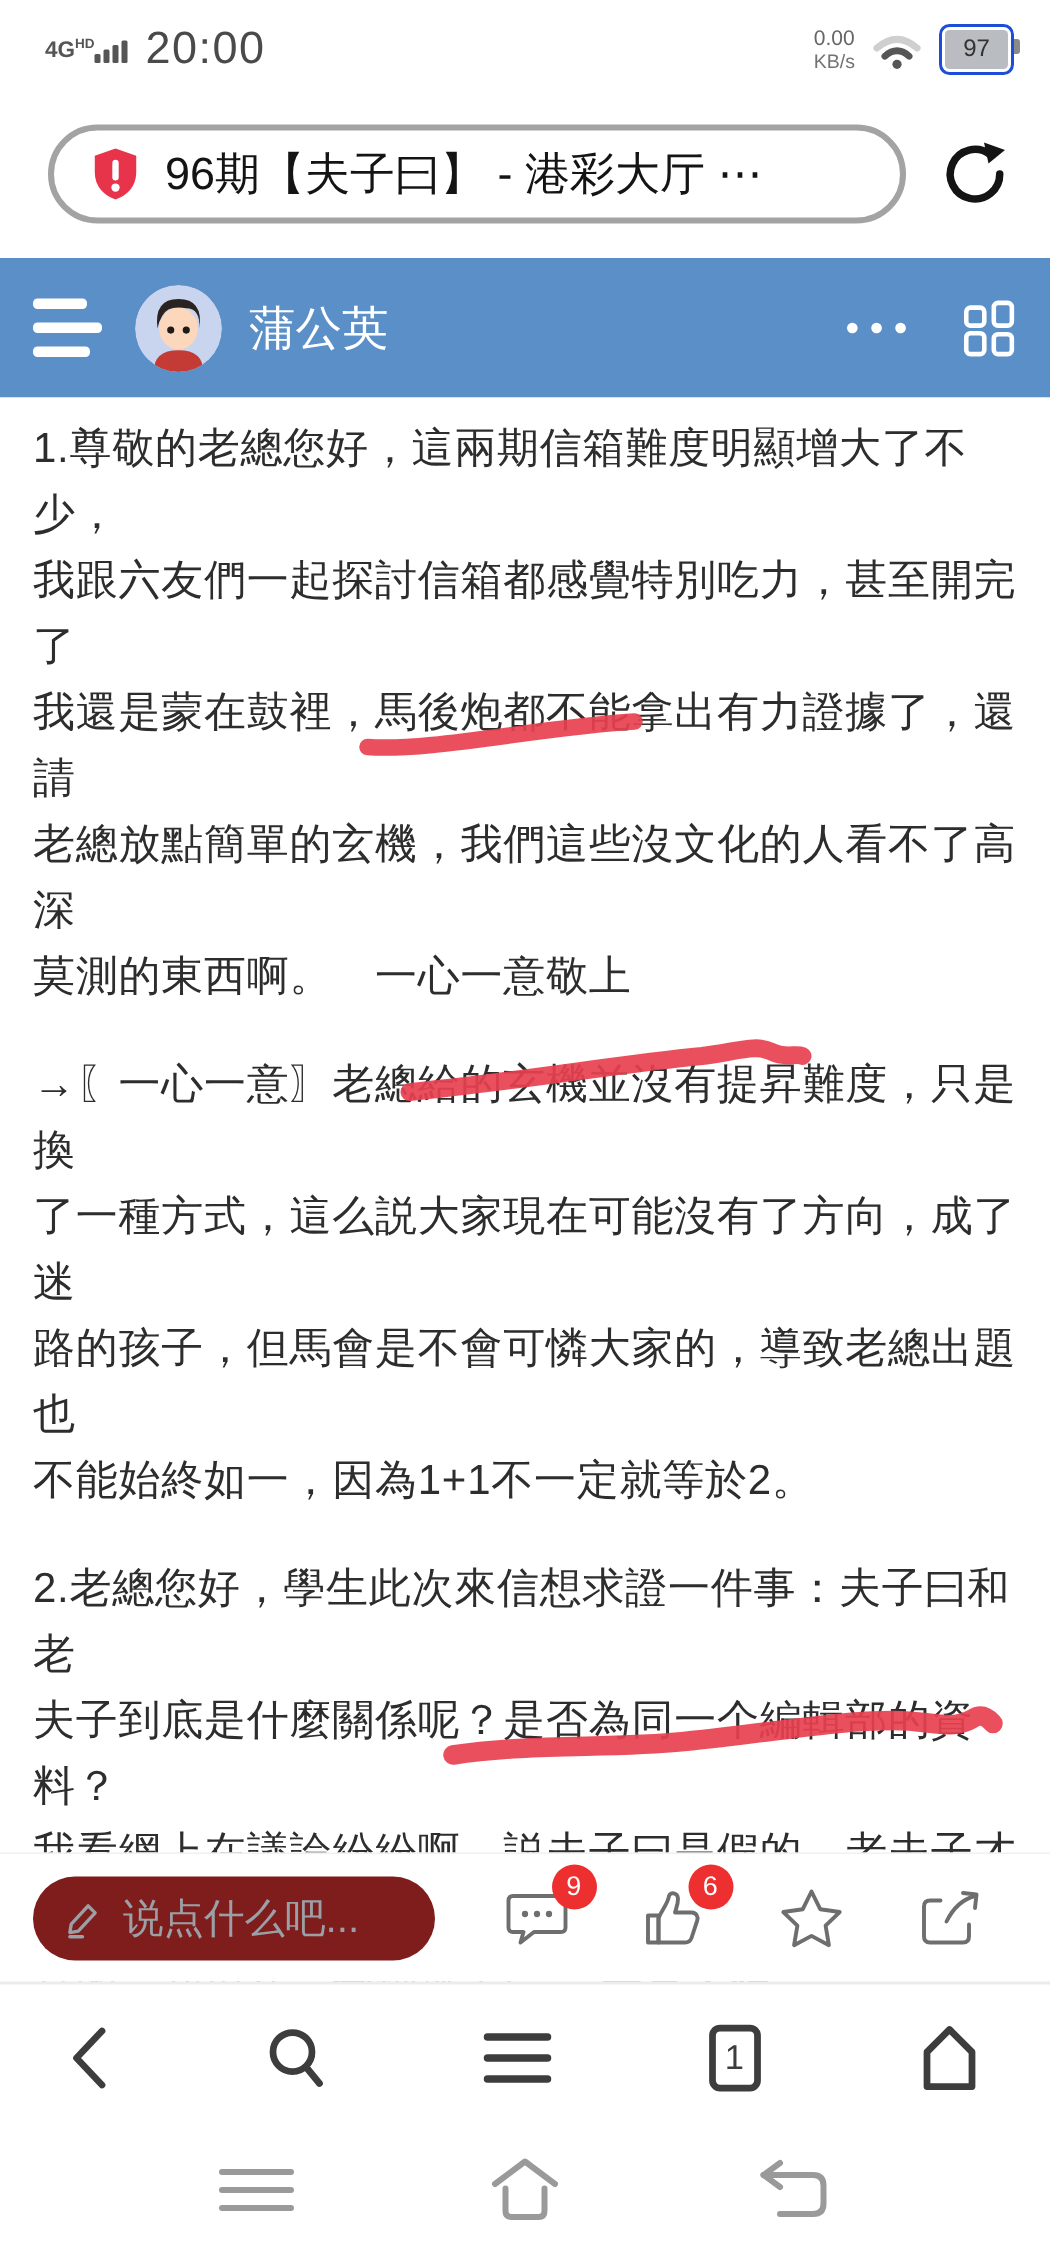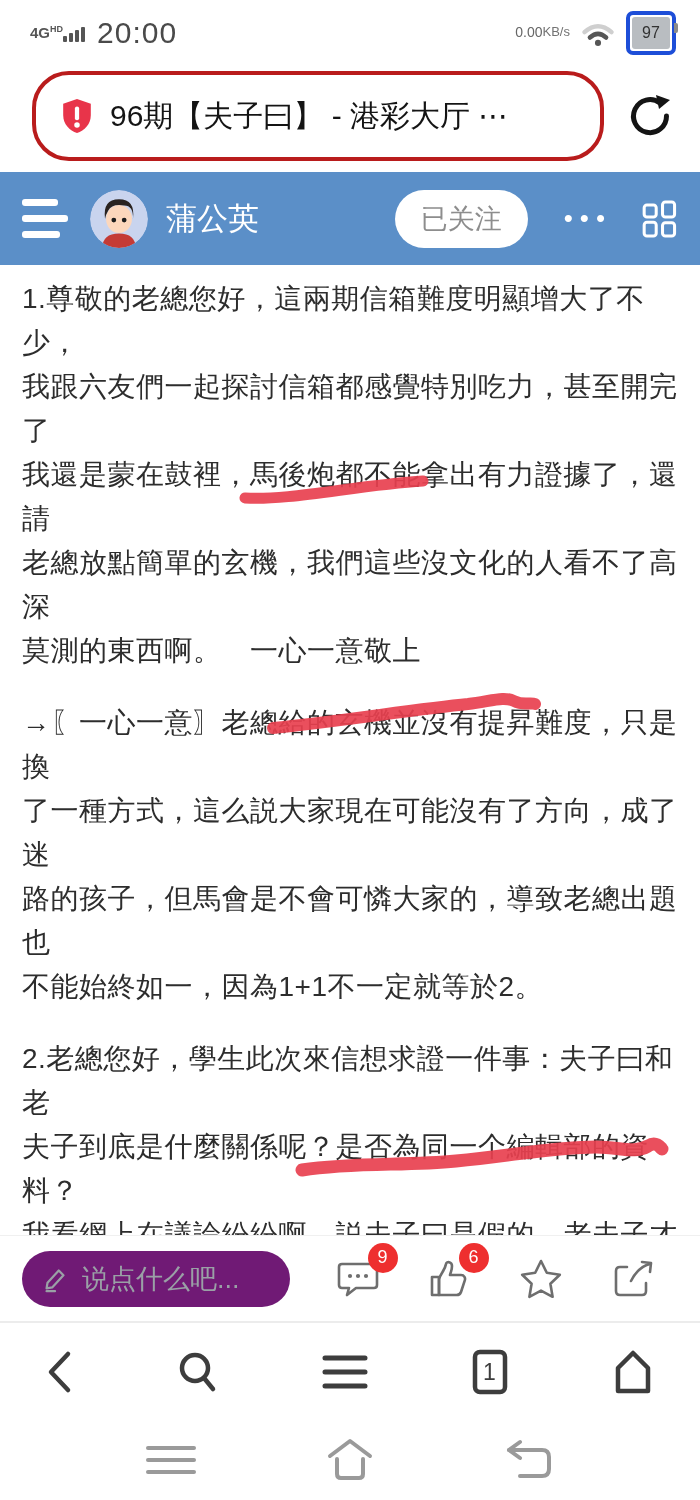--- a/index.html
+++ b/index.html
@@ -16,32 +16,32 @@
     padding:6px 24px 0 30px;
   }
   .sb-left { display:flex; align-items:center; gap:12px; }
   .net-cluster { display:flex; flex-direction:row; align-items:flex-start; line-height:1; }
   .net-label { font-size:15px; font-weight:bold; color:#555; letter-spacing:0; }
   .net-label sup { font-size:9px; font-weight:bold; }
   .sig-bars { display:flex; align-items:flex-end; gap:2px; margin-top:2px; }
   .sig-bars span { width:4px; background:#555; border-radius:1px; display:block; }
   .time { font-size:30px; color:#4a4a4a; letter-spacing:1px; }
   .sb-right { display:flex; align-items:center; gap:10px; }
-  .speed { display:flex; flex-direction:row; align-items:flex-start; line-height:1.1; }
+  .speed { display:flex; flex-direction:column; align-items:flex-start; line-height:1.1; }
   .speed b { font-size:14px; color:#666; font-weight:normal; }
   .speed i { font-size:13px; color:#737373; font-style:normal; }
-  .battery { position:relative; width:50px; height:44px; border:4px solid #1d4ed8; border-radius:7px;
+  .battery { position:relative; width:50px; height:34px; border:2px solid #1d4ed8; border-radius:7px;
     background:#fff; padding:2px; }
   .battery-fill { width:100%; height:100%; background:#b9bdc1; border-radius:3px;
     display:flex; align-items:center; justify-content:center; font-size:16px; color:#333; }
   .battery-nub { position:absolute; right:-6px; top:8px; width:4px; height:10px; background:#8a8a8a; border-radius:0 2px 2px 0; }
   
   .url-row { position:absolute; top:60px; left:0; width:700px; height:112px;
     display:flex; align-items:center; padding:0 20px 0 32px; gap:14px; }
-  .url-pill { flex:1; height:90px; border:4px solid #b91c1c; border-radius:37px;
+  .url-pill { flex:1; height:66px; border:4px solid #a3a3a3; border-radius:37px;
     display:flex; align-items:center; gap:16px; padding:0 24px; min-width:0; }
   .url-title { font-size:30px; color:#141414; white-space:nowrap; overflow:hidden; flex:1; }
   .icon-btn { border:none; background:none; cursor:pointer; display:flex; align-items:center; justify-content:center; }
   
   .app-header { position:absolute; top:172px; left:0; width:700px; height:93px;
     background:#5b8fc8; display:flex; align-items:center; padding:0 22px; gap:16px; }
   .hamburger { display:flex; flex-direction:column; gap:9px; width:46px; }
   .hamburger span { height:7px; background:#fff; border-radius:3px; display:block; }
   .hamburger span:nth-child(1){ width:36px; }
   .hamburger span:nth-child(2){ width:46px; }
@@ -53,21 +53,21 @@
     padding:11px 26px; border-radius:34px; cursor:pointer; }
   .more-dots { color:#fff; font-size:26px; letter-spacing:7px; margin:0 14px 0 20px; cursor:pointer; }
   
   .content { position:absolute; top:265px; left:0; width:700px; height:970px;
     padding:12px 22px 0; font-size:28px; line-height:44px; color:#2d2d2d; background:#fff; }
   .content p { margin:0 0 28px; white-space:pre-line; letter-spacing:0.5px; }
   .stroke { position:absolute; pointer-events:none; }
   
   .comment-bar { position:absolute; top:1235px; left:0; width:700px; height:86px;
     display:flex; align-items:center; padding:0 22px; gap:0; border-top:1px solid #f0f0f0; background:#fff; }
-  .comment-input { width:268px; height:56px; background:#701a75; border-radius:28px;
+  .comment-input { width:268px; height:56px; background:#7f1d1d; border-radius:28px;
     display:flex; align-items:center; gap:12px; padding:0 18px; cursor:text; }
   .comment-placeholder { font-size:27px; color:#9aa0a6; white-space:nowrap; }
   .cb-actions { flex:1; display:flex; align-items:center; justify-content:space-around; padding-left:22px; }
   .badge-wrap { position:relative; }
   .badge { position:absolute; top:-14px; right:-18px; min-width:30px; height:30px; border-radius:15px;
     background:#ee2f2f; color:#fff; font-size:18px; display:flex; align-items:center; justify-content:center; padding:0 6px; }
   
   .browser-nav { position:absolute; top:1321px; left:0; width:700px; height:99px;
     border-top:2px solid #ececec; background:#fff;
     display:flex; align-items:center; justify-content:space-between; padding:0 44px; }
@@ -153,21 +153,20 @@
           <ellipse cx="28" cy="28" rx="12.5" ry="13.5" fill="#fcd7bc"></ellipse>
           <path d="M14.5 28 Q12 9 28 9 Q44 9 41.5 28 Q42 15 33 15 Q21 13 17.5 20 Q15.3 23.5 14.5 28 Z" fill="#2a2320"></path>
           <circle cx="23" cy="29" r="2.3" fill="#1c1c1c"></circle>
           <circle cx="33" cy="29" r="2.3" fill="#1c1c1c"></circle>
           <path d="M12 56 Q12 42 28 42 Q44 42 44 56 Z" fill="#c43b36"></path>
         </g>
       </svg>
     </div>
     <span class="username">蒲公英</span>
     <div class="hdr-spacer"></div>
-    <button class="follow-pill">已关注</button>
     <span class="more-dots">•••</span>
     <svg width="36" height="38" viewBox="0 0 28 30">
       <rect x="1.5" y="4" width="9.5" height="9.5" rx="2.2" fill="none" stroke="#fff" stroke-width="2.4"></rect>
       <rect x="16" y="1.5" width="9.5" height="12" rx="2.2" fill="none" stroke="#fff" stroke-width="2.4"></rect>
       <rect x="1.5" y="17.5" width="9.5" height="11" rx="2.2" fill="none" stroke="#fff" stroke-width="2.4"></rect>
       <rect x="16" y="18" width="9.5" height="10.5" rx="2.2" fill="none" stroke="#fff" stroke-width="2.4"></rect>
     </svg>
   </div>
 
   <div class="content">

